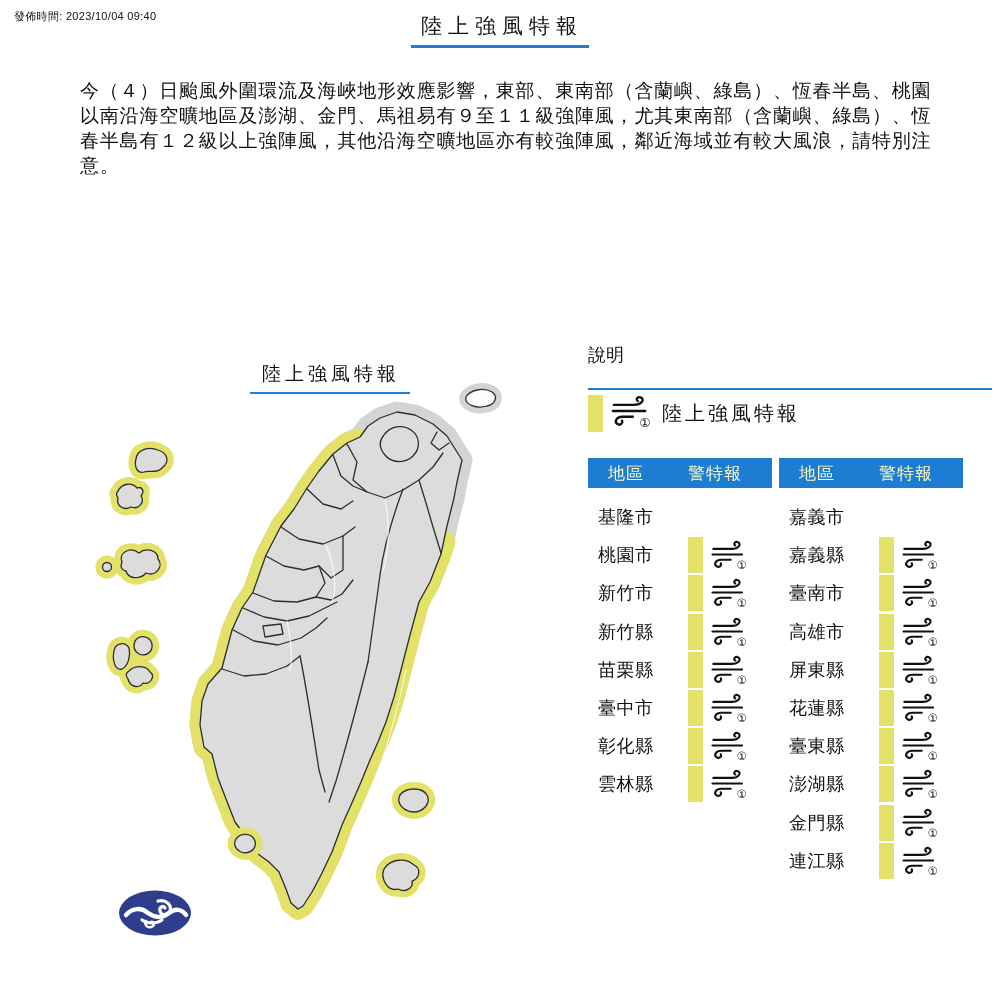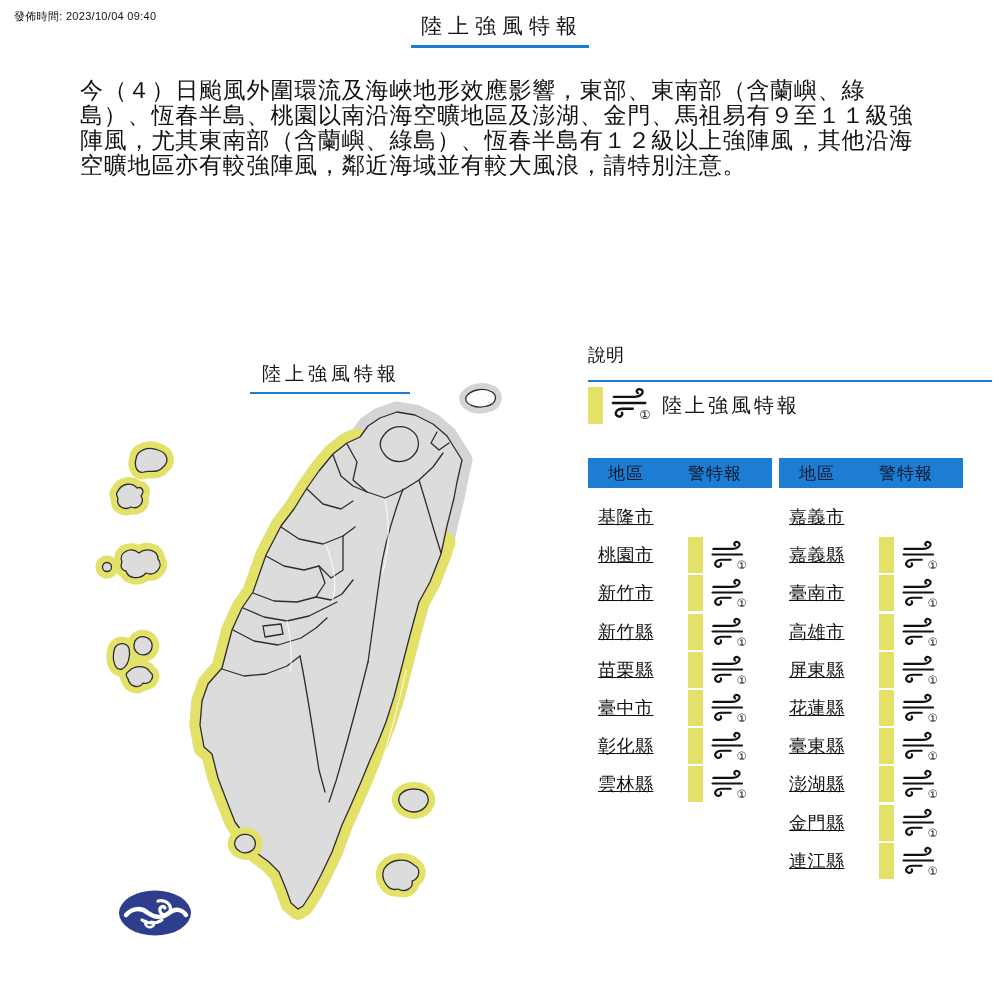--- a/index.html
+++ b/index.html
@@ -18,48 +18,48 @@
     overflow:hidden;
   }
   .publish-time{position:absolute;left:14px;top:9px;font-size:11px;letter-spacing:.3px;}
   .page-title-wrap{position:absolute;left:0;top:12px;width:100%;text-align:center;}
   .page-title{
     display:inline-block;font-size:21px;letter-spacing:6px;
     padding:0 6px 5px 10px;border-bottom:3px solid var(--blue);
   }
   .advisory-text{
     position:absolute;left:80px;top:78px;width:856px;
-    font-size:23px;line-height:25px;letter-spacing:.8px;
+    font-size:19px;line-height:25px;letter-spacing:.8px;
   }
   .map-title{
     position:absolute;left:250px;top:361px;
     font-size:19px;letter-spacing:4px;padding:0 10px 5px 12px;
     border-bottom:2.5px solid var(--blue);
   }
   .map-svg{position:absolute;left:85px;top:340px;}
   .logo-svg{position:absolute;left:118px;top:888px;}
 
   .legend{position:absolute;left:588px;top:343px;width:404px;}
-  .legend-heading{font-size:18px;padding-bottom:13px;border-bottom:2.5px solid var(--blue);}
+  .legend-heading{font-size:18px;padding-bottom:21px;border-bottom:2.5px solid var(--blue);}
   .legend-item{margin-top:5px;display:flex;align-items:center;}
   .legend-swatch{width:15px;height:37px;background:var(--yellow);flex:none;}
   .legend-item .wind-icon{margin-left:6px;}
   .legend-label{margin-left:9px;font-size:20px;letter-spacing:3px;}
 
   .wtable{position:absolute;top:458px;width:184px;}
   .wtable.left{left:588px;}
   .wtable.right{left:779px;}
   .thead{
-    height:30px;background:var(--blue);color:#0f172a;
+    height:30px;background:var(--blue);color:#fef9c3;
     display:flex;align-items:center;font-size:17px;letter-spacing:1px;
   }
   .th-region{padding-left:20px;width:100px;}
   .tbody{padding-top:10px;}
   .trow{height:38.2px;display:flex;align-items:center;}
-  .region-name{font-size:18px;padding-left:10px;width:100px;letter-spacing:.5px;flex:none;text-decoration:underline;}
+  .region-name{font-size:18px;padding-left:10px;width:100px;letter-spacing:.5px;flex:none;}
   .warn-cell{display:flex;align-items:center;height:36px;}
   .adv-swatch{width:15px;height:36px;background:var(--yellow);margin-right:6px;flex:none;}
 
   .wind-icon text{font-family:"DejaVu Sans",sans-serif;}
 
   .land{fill:var(--land);stroke:#2d2d2d;stroke-width:1.3;stroke-linejoin:round;}
   .land-white{fill:#fdfdfd;stroke:#2d2d2d;stroke-width:1.3;stroke-linejoin:round;}
   .halo{fill:none;stroke:var(--halo);stroke-width:21;stroke-linejoin:round;stroke-linecap:round;}
   .halo-sm{fill:none;stroke:var(--halo);stroke-width:13;stroke-linejoin:round;stroke-linecap:round;}
   .ycoast{fill:none;stroke:var(--yellow);stroke-width:21;stroke-linejoin:round;stroke-linecap:round;}

